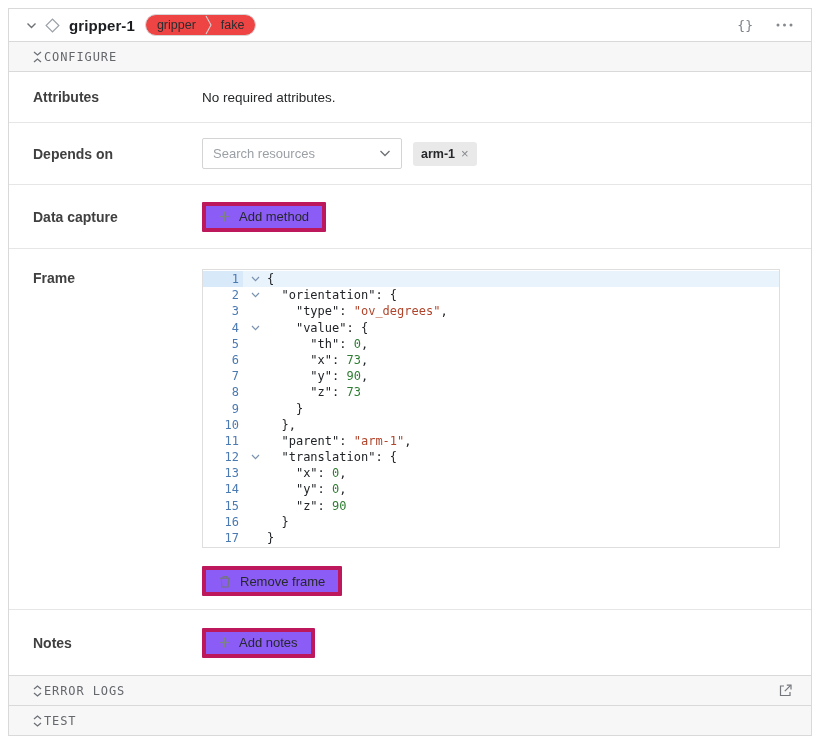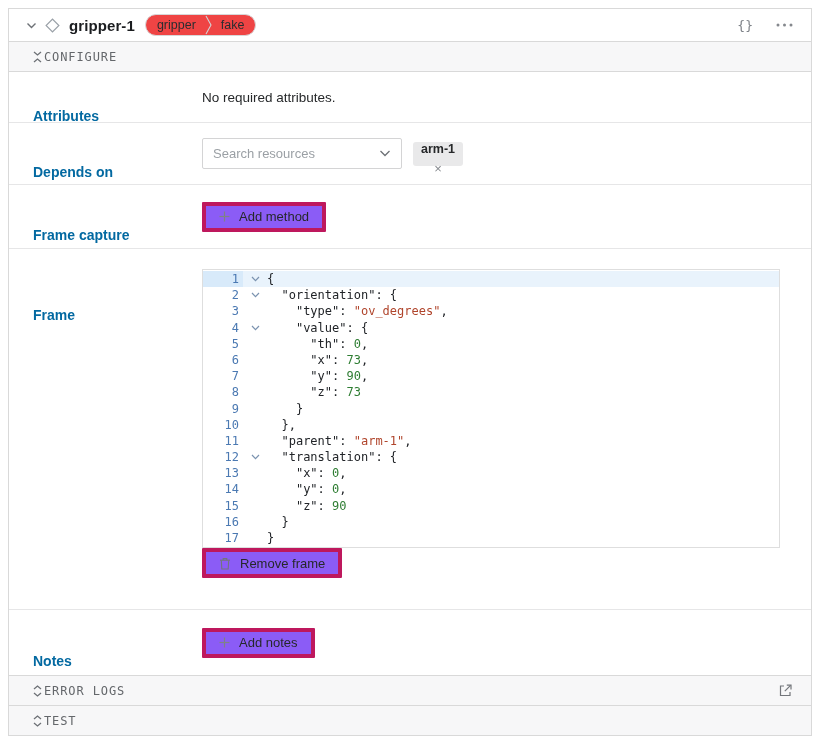--- a/index.html
+++ b/index.html
@@ -39,21 +39,21 @@
     letter-spacing: 0.9px; color: #64676b; cursor: pointer;
   }
   .section-bar.configure { border-bottom: 1px solid #d9d9d9; height: 31px; }
   .bar-spacer { flex: 1; }
 
   
   .row { display: flex; border-bottom: 1px solid #e6e6e7; }
   .row.centered { align-items: center; }
   .row-label {
     width: 193px; flex: 0 0 193px; padding-left: 24px;
-    font-size: 14px; font-weight: bold; color: #0369a1; margin-top: 37px;
+    font-size: 14px; font-weight: bold; color: #404040;
   }
   .row-content { flex: 1; display: flex; align-items: center; }
   .row-attributes { height: 51px; }
   .row-depends { height: 62px; }
   .row-capture { height: 64px; }
   .row-notes { height: 65px; border-bottom: none; }
   .row-frame { height: 361px; padding-top: 20px; }
   .row-frame .row-label { padding-top: 1px; }
   .attr-text { font-size: 13.5px; color: #26282a; }
 
@@ -63,21 +63,21 @@
     background: #fff; display: flex; align-items: center; padding: 0 10px;
   }
   .select-box input {
     border: none; outline: none; flex: 1; font-size: 13px;
     font-family: "Liberation Sans", sans-serif; color: #26282a; min-width: 0;
   }
   .select-box input::placeholder { color: #9ba0a5; }
   .chip {
     display: inline-flex; align-items: center; gap: 6px; height: 24px;
     background: #e9e9ea; border-radius: 3px; padding: 0 8px; margin-left: 11px;
-    font-size: 12.5px; font-weight: bold; color: #26282a; flex-direction: column;
+    font-size: 12.5px; font-weight: bold; color: #26282a;
   }
   .chip .x { font-size: 13px; font-weight: normal; color: #85888d; cursor: pointer; line-height: 1; }
 
   .btn {
     display: inline-flex; align-items: center; gap: 9px; height: 30px;
     background: #8b5cf6; border: 4px solid #be185d; border-radius: 1px;
     font-family: "Liberation Sans", sans-serif; font-size: 13px; color: #26282a;
     padding: 2px 13px; cursor: pointer;
   }
 
@@ -92,21 +92,21 @@
   .code-line .ln {
     flex: 0 0 40px; text-align: right; color: #4b79b2; padding-right: 4px;
   }
   .code-line .fold { flex: 0 0 24px; display: inline-flex; align-items: center; justify-content: center; }
   .code-line .code { white-space: pre; }
   .code-line.active { background: #e9f3fc; }
   .code-line.active .ln { background: #d8eafa; }
   .tk-k, .tk-p, .tk-w { color: #212428; }
   .tk-s { color: #b0452c; }
   .tk-n { color: #2e7d32; }
-  .remove-frame-btn { }
+  .remove-frame-btn { margin-top: 18px; }
 
   svg { display: block; }
 </style>
 </head>
 <body>
 
 <div class="card">
 
   <div class="hdr">
     <span class="icon-btn collapse-toggle">
@@ -163,21 +163,21 @@
           </svg>
       </div>
       <span class="chip">
         <span>arm-1</span>
         <span class="x">×</span>
       </span>
     </div>
   </div>
 
   <div class="row row-capture centered">
-    <div class="row-label">Frame capture</div>
+    <div class="row-label">Data capture</div>
     <div class="row-content">
       <button class="btn">
         <svg width="11" height="11" viewBox="0 0 11 11">
             <line x1="5.5" y1="0.5" x2="5.5" y2="10.5" stroke="#7f8287" stroke-width="1.2"></line>
             <line x1="0.5" y1="5.5" x2="10.5" y2="5.5" stroke="#7f8287" stroke-width="1.2"></line>
           </svg>
         <span>Add method</span>
       </button>
     </div>
   </div>

